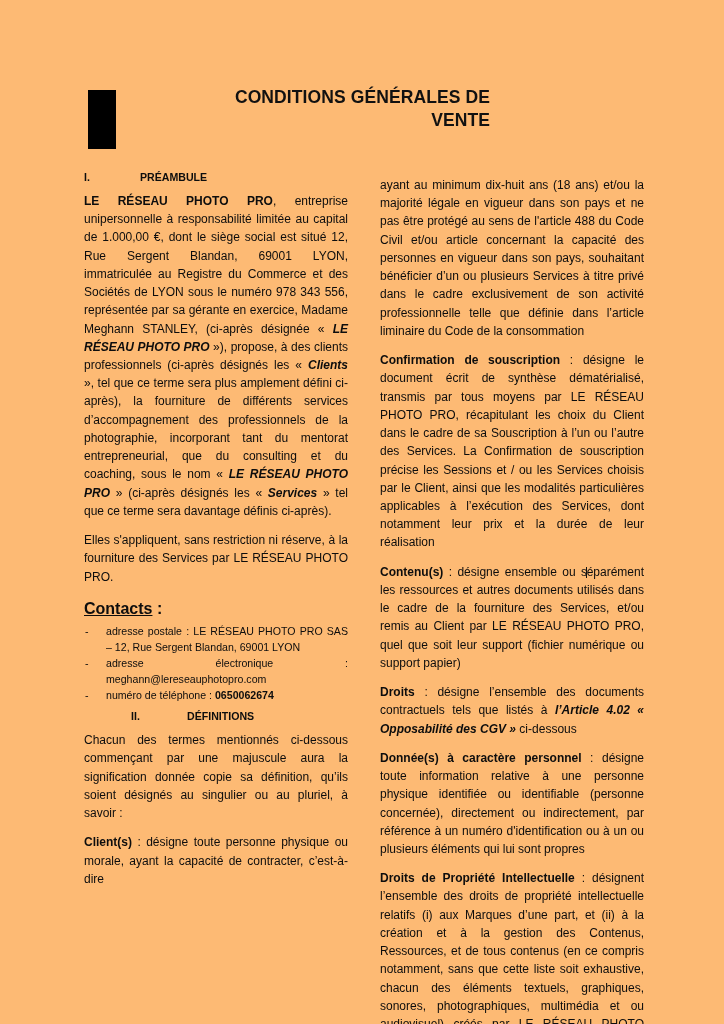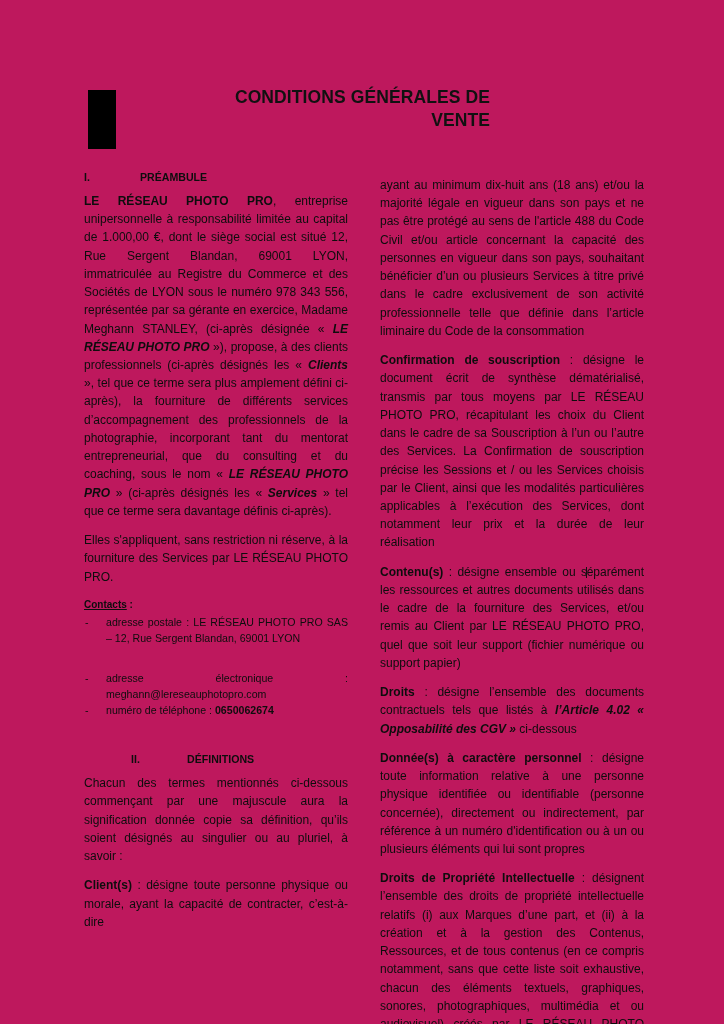--- a/index.html
+++ b/index.html
@@ -13,21 +13,21 @@
     height: 1024px;
     position: relative;
     font-family: "Liberation Sans", "DejaVu Sans", sans-serif;
     color: #0d0d0d;
     overflow: hidden;
   }
 
   .page {
     position: absolute;
     inset: 0;
-    background: #be185d;
+    background: #fdba74;
   }
 
   
   .masthead {
     position: absolute;
     left: 0;
     top: 86px;
     width: 724px;
     height: 74px;
   }
@@ -81,29 +81,29 @@
     font-weight: bold;
     margin: 0 0 1px 0;
     line-height: 1.5;
     display: flex;
   }
   .section-head .num {
     display: inline-block;
     width: 56px;
     flex: 0 0 56px;
   }
-  .section-head.spaced-above { margin-top: 34px; padding-left: 47px; }
+  .section-head.spaced-above { margin-top: 6px; padding-left: 47px; }
 
   b, strong { font-weight: bold; }
   .bi { font-weight: bold; font-style: italic; }
   .u { text-decoration: underline; }
 
   
   .contacts-title {
-    font-size: 10px;
+    font-size: 16px;
     font-weight: bold;
     margin: 0 0 2px 0;
     line-height: 1.5;
   }
   .contacts-title .u { text-decoration: underline; }
   ul.contacts {
     list-style: none;
     margin: 0;
     padding: 0;
     font-size: 10.6px;
@@ -117,21 +117,20 @@
   }
   ul.contacts li .dash {
     position: absolute;
     left: 1px;
     top: 0;
   }
   ul.contacts li .stretched {
     display: block;
     text-align: justify;
     text-align-last: justify;
-    margin-top: 24px;
   }
 
   
   .sp-underline {
     text-decoration-thickness: 1px;
     text-underline-offset: 2px;
   }
   .caret {
     display: inline-block;
     width: 0;

